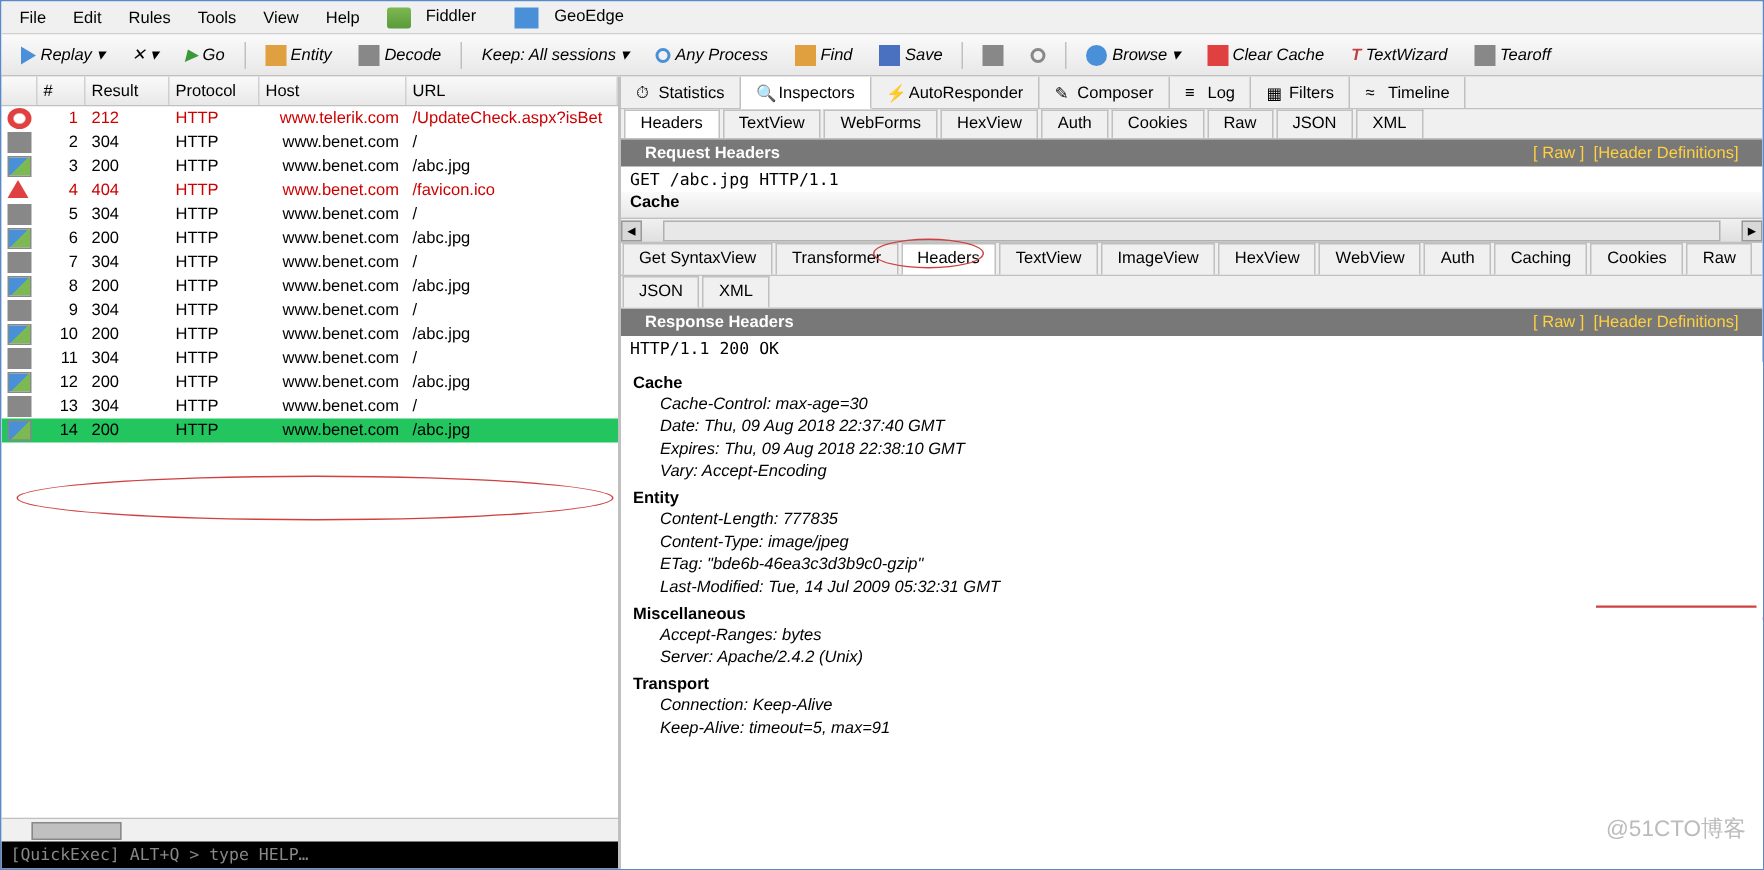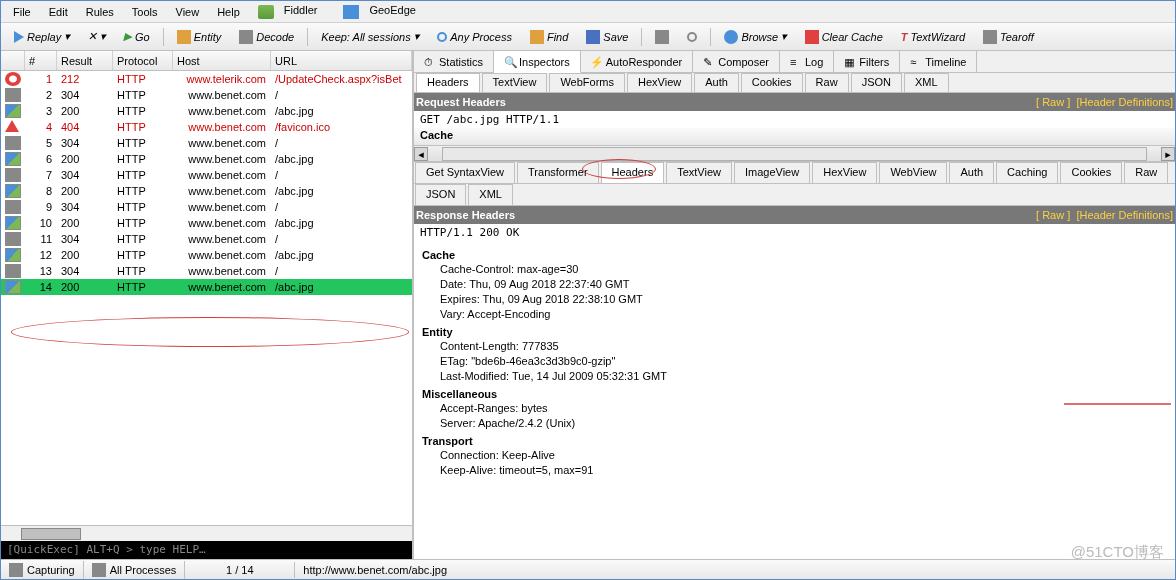--- a/index.html
+++ b/index.html
@@ -43,35 +43,35 @@
 .scrollx { height: 16px; background: #f0f0f0; border-top: 1px solid #c0c0c0; display:flex; }
 .scrollx .thumb { width: 60px; height:12px; background:#c0c0c0; margin:2px 0 0 20px; border:1px solid #888; }
 .quickexec { height: 18px; background: #000; color: #888; padding: 2px 6px; font-family: Consolas, monospace; }
 .right { flex: 1; display: flex; flex-direction: column; overflow: hidden; }
 .tabrow { height: 22px; background: #f0f0f0; display: flex; border-bottom: 1px solid #c0c0c0; }
 .tab { padding: 3px 10px; border-right: 1px solid #c0c0c0; cursor: pointer; display:flex; align-items:center; gap:3px; }
 .tab.active { background: #fff; border-bottom: 1px solid #fff; margin-bottom:-1px; font-weight:normal; }
 .subtabrow { height: 20px; background: #f0f0f0; display: flex; border-bottom: 1px solid #c0c0c0; padding-left:2px; }
 .subtab { padding: 2px 10px; border: 1px solid #c0c0c0; border-bottom:none; margin-right:2px; background:#f0f0f0; cursor:pointer; position:relative; }
 .subtab.active { background: #fff; }
-.sectionhead { height: 18px; background: #787878; color: #fff; font-weight: bold; padding: 2px 2px; display:flex; align-items:center; }
+.sectionhead { height: 18px; background: #787878; color: #fff; font-weight: bold; padding: 2px 16px; display:flex; align-items:center; }
 .sectionhead .links { margin-left:auto; color:#ffd040; font-weight:normal; }
 .sectionhead .links span { cursor:pointer; }
 .mono { font-family: Consolas, monospace; padding: 2px 6px; }
 .cachebar { height:18px; background:linear-gradient(#fafafa,#e8e8e8); padding:1px 6px; font-weight:bold; border-bottom:1px solid #c0c0c0; }
 .hscroll { height:16px; background:linear-gradient(#f0f0f0,#e0e0e0); display:flex; align-items:center; border-bottom:1px solid #c0c0c0; }
 .hscroll .track { flex:1; height:14px; margin:0 14px; background:#e8e8e8; border:1px solid #b0b0b0; position:relative; }
 .hscroll .arr { width:14px; height:14px; background:#d8d8d8; border:1px solid #999; text-align:center; line-height:12px; }
 .resptabrow { height:22px; background:#f0f0f0; display:flex; border-bottom:1px solid #c0c0c0; flex-wrap:wrap; }
 .rtab { padding:3px 10px; border:1px solid #c0c0c0; border-bottom:none; margin:0 1px; cursor:pointer; background:#f0f0f0; }
 .rtab.active { background:#fff; }
 .resptabrow2 { height:22px; background:#f0f0f0; display:flex; border-bottom:1px solid #c0c0c0; }
 .respbody { flex:1; overflow:auto; padding:4px 8px; background:#fff; }
 .respbody .group { font-weight:bold; margin:4px 0 1px 0; }
-.respbody .item { margin-left:18px; line-height:15px; }
+.respbody .item { margin-left:18px; line-height:15px;font-style:italic; }
 .arrow-anno { position:absolute; left:650px; top:148px; pointer-events:none; color:#d04040; font-size:14px; display:flex; align-items:center; }
 .arrow-anno svg { margin-right:4px; }
 .statusbar { height: 20px; background: linear-gradient(#fafafa,#e8e8e8); border-top: 1px solid #c0c0c0; display: flex; align-items: center; }
 .statusbar .cell { padding: 2px 8px; border-right: 1px solid #c0c0c0; display:flex; align-items:center; gap:4px; }
 .watermark { position:absolute; right:12px; bottom:18px; color:#bbb; font-size:15px; pointer-events:none; }
 .tabico { width:12px; height:12px; }
 </style>
 </head>
 <body>
 
@@ -362,38 +362,27 @@
             </svg>
           <span>已经包含expires项</span>
         </div>
       <div class="group">Cache</div>
           <div class="item">Cache-Control: max-age=30</div>
           <div class="item">Date: Thu, 09 Aug 2018 22:37:40 GMT</div>
           <div class="item">Expires: Thu, 09 Aug 2018 22:38:10 GMT</div>
           <div class="item">Vary: Accept-Encoding</div>
           <div class="group">Entity</div>
           <div class="item">Content-Length: 777835</div>
+          <div class="item">Content-Type: image/jpeg</div>
           <div class="item">ETag: "bde6b-46ea3c3d3b9c0-gzip"</div>
           <div class="item">Last-Modified: Tue, 14 Jul 2009 05:32:31 GMT</div>
           <div class="group">Miscellaneous</div>
           <div class="item">Accept-Ranges: bytes</div>
           <div class="item">Server: Apache/2.4.2 (Unix)</div>
           <div class="group">Transport</div>
           <div class="item">Connection: Keep-Alive</div>
           <div class="item">Keep-Alive: timeout=5, max=91</div>
         </div>
     </div>
   </div>
 
-  <div class="statusbar">
-    <div class="cell">
-        <span class="ico" style="background:#888;"></span>
-        <span>Capturing</span>
-      </div>
-    <div class="cell">
-        <span class="ico" style="background:#888;"></span>
-        <span>All Processes</span>
-      </div>
-    <div class="cell" style="width:110px;justify-content:center;">1 / 14</div>
-    <div class="cell" style="flex:1;border-right:none;">http://www.benet.com/abc.jpg</div>
-  </div>
   <div class="watermark">@51CTO博客</div>
 </div>
 
 </body></html>

